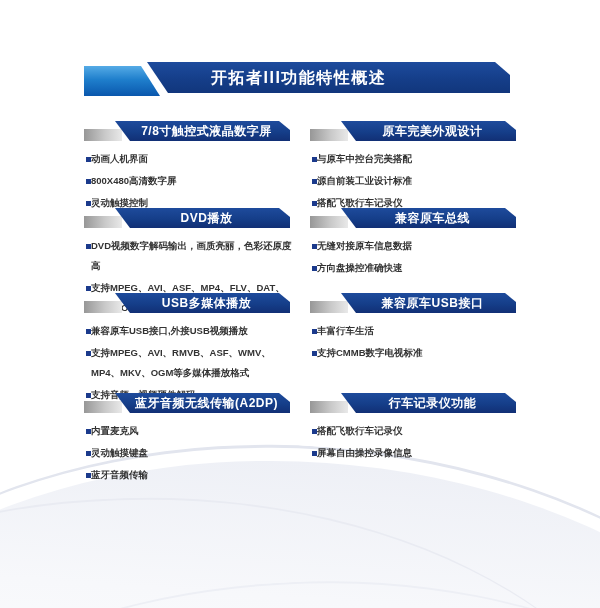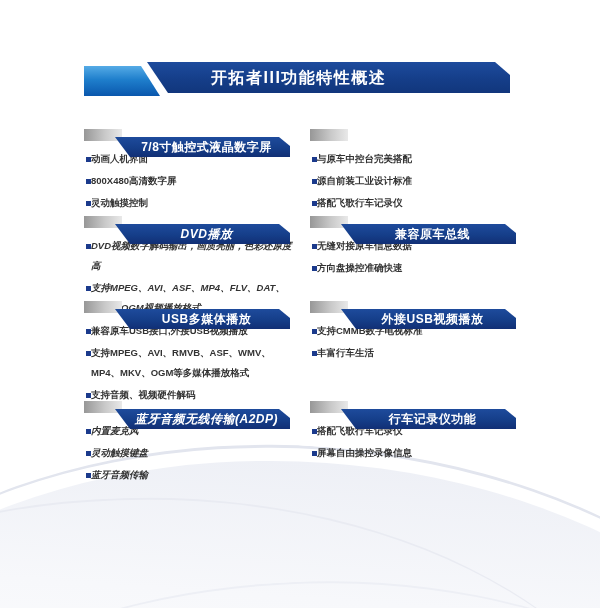--- a/index.html
+++ b/index.html
@@ -52,21 +52,21 @@
     margin-left:34px;
   }
   
   .section{position:absolute;width:214px;z-index:2;}
   .sec-head{position:relative;height:20px;}
   .sec-tab{
     position:absolute;left:0;bottom:0;width:38px;height:12px;
     background:linear-gradient(90deg,#979797 0%,#c9c9c9 55%,#e9e9e9 100%);
   }
   .sec-banner{
-    position:absolute;left:31px;top:16px;width:175px;height:20px;
+    position:absolute;left:31px;top:0;width:175px;height:20px;
     clip-path:polygon(0 0,calc(100% - 11px) 0,100% 9px,100% 100%,15px 100%);
     background:linear-gradient(180deg,#1e4b9c 0%,#153e89 55%,#112f75 100%);
     filter:drop-shadow(0 1px 1px rgba(20,30,70,0.35));
     text-align:center;
   }
   .sec-title{
     display:inline-block;padding-left:8px;
     color:#ffffff;font-size:12px;font-weight:bold;line-height:20px;letter-spacing:0.5px;
     white-space:nowrap;
   }
@@ -115,21 +115,21 @@
         <span class="sq"></span>
         <span class="btxt">800X480高清数字屏</span>
       </li>
     <li>
         <span class="sq"></span>
         <span class="btxt">灵动触摸控制</span>
       </li>
   </ul>
 </div>
 
-<div class="section" style="left:84px;top:208px;font-style:italic;">
+<div class="section" style="left:84px;top:208px;">
   <div class="sec-head">
     <div class="sec-tab"></div>
     <div class="sec-banner">
       <span class="sec-title">DVD播放</span>
     </div>
   </div>
   <ul class="bullets">
     <li>
         <span class="sq"></span>
         <span class="btxt">DVD视频数字解码输出，画质亮丽，色彩还原度高</span>
@@ -157,21 +157,21 @@
         <span class="sq"></span>
         <span class="btxt">支持MPEG、AVI、RMVB、ASF、WMV、MP4、MKV、OGM等多媒体播放格式</span>
       </li>
     <li>
         <span class="sq"></span>
         <span class="btxt">支持音频、视频硬件解码</span>
       </li>
   </ul>
 </div>
 
-<div class="section" style="left:84px;top:393px;font-style:italic;">
+<div class="section" style="left:84px;top:393px;">
   <div class="sec-head">
     <div class="sec-tab"></div>
     <div class="sec-banner">
       <span class="sec-title">蓝牙音频无线传输(A2DP)</span>
     </div>
   </div>
   <ul class="bullets">
     <li>
         <span class="sq"></span>
         <span class="btxt">内置麦克风</span>
@@ -186,20 +186,23 @@
       </li>
   </ul>
 </div>
 
 <div class="section" style="left:84px;top:494px;">
 </div>
 
 <div class="section" style="left:310px;top:121px;">
   <div class="sec-head">
     <div class="sec-tab"></div>
+    <div class="sec-banner">
+      <span class="sec-title">原车完美外观设计</span>
+    </div>
   </div>
   <ul class="bullets">
     <li>
         <span class="sq"></span>
         <span class="btxt">与原车中控台完美搭配</span>
       </li>
     <li>
         <span class="sq"></span>
         <span class="btxt">源自前装工业设计标准</span>
       </li>
@@ -226,32 +229,32 @@
         <span class="sq"></span>
         <span class="btxt">方向盘操控准确快速</span>
       </li>
   </ul>
 </div>
 
 <div class="section" style="left:310px;top:293px;">
   <div class="sec-head">
     <div class="sec-tab"></div>
     <div class="sec-banner">
-      <span class="sec-title">外接USB视频播放</span>
-    </div>
-  </div>
-  <ul class="bullets">
+      <span class="sec-title">兼容原车USB接口</span>
+    </div>
+  </div>
+  <ul class="bullets">
+    <li>
+        <span class="sq"></span>
+        <span class="btxt">丰富行车生活</span>
+      </li>
     <li>
         <span class="sq"></span>
         <span class="btxt">支持CMMB数字电视标准</span>
       </li>
-    <li>
-        <span class="sq"></span>
-        <span class="btxt">丰富行车生活</span>
-      </li>
   </ul>
 </div>
 
 <div class="section" style="left:310px;top:393px;">
   <div class="sec-head">
     <div class="sec-tab"></div>
     <div class="sec-banner">
       <span class="sec-title">行车记录仪功能</span>
     </div>
   </div>

